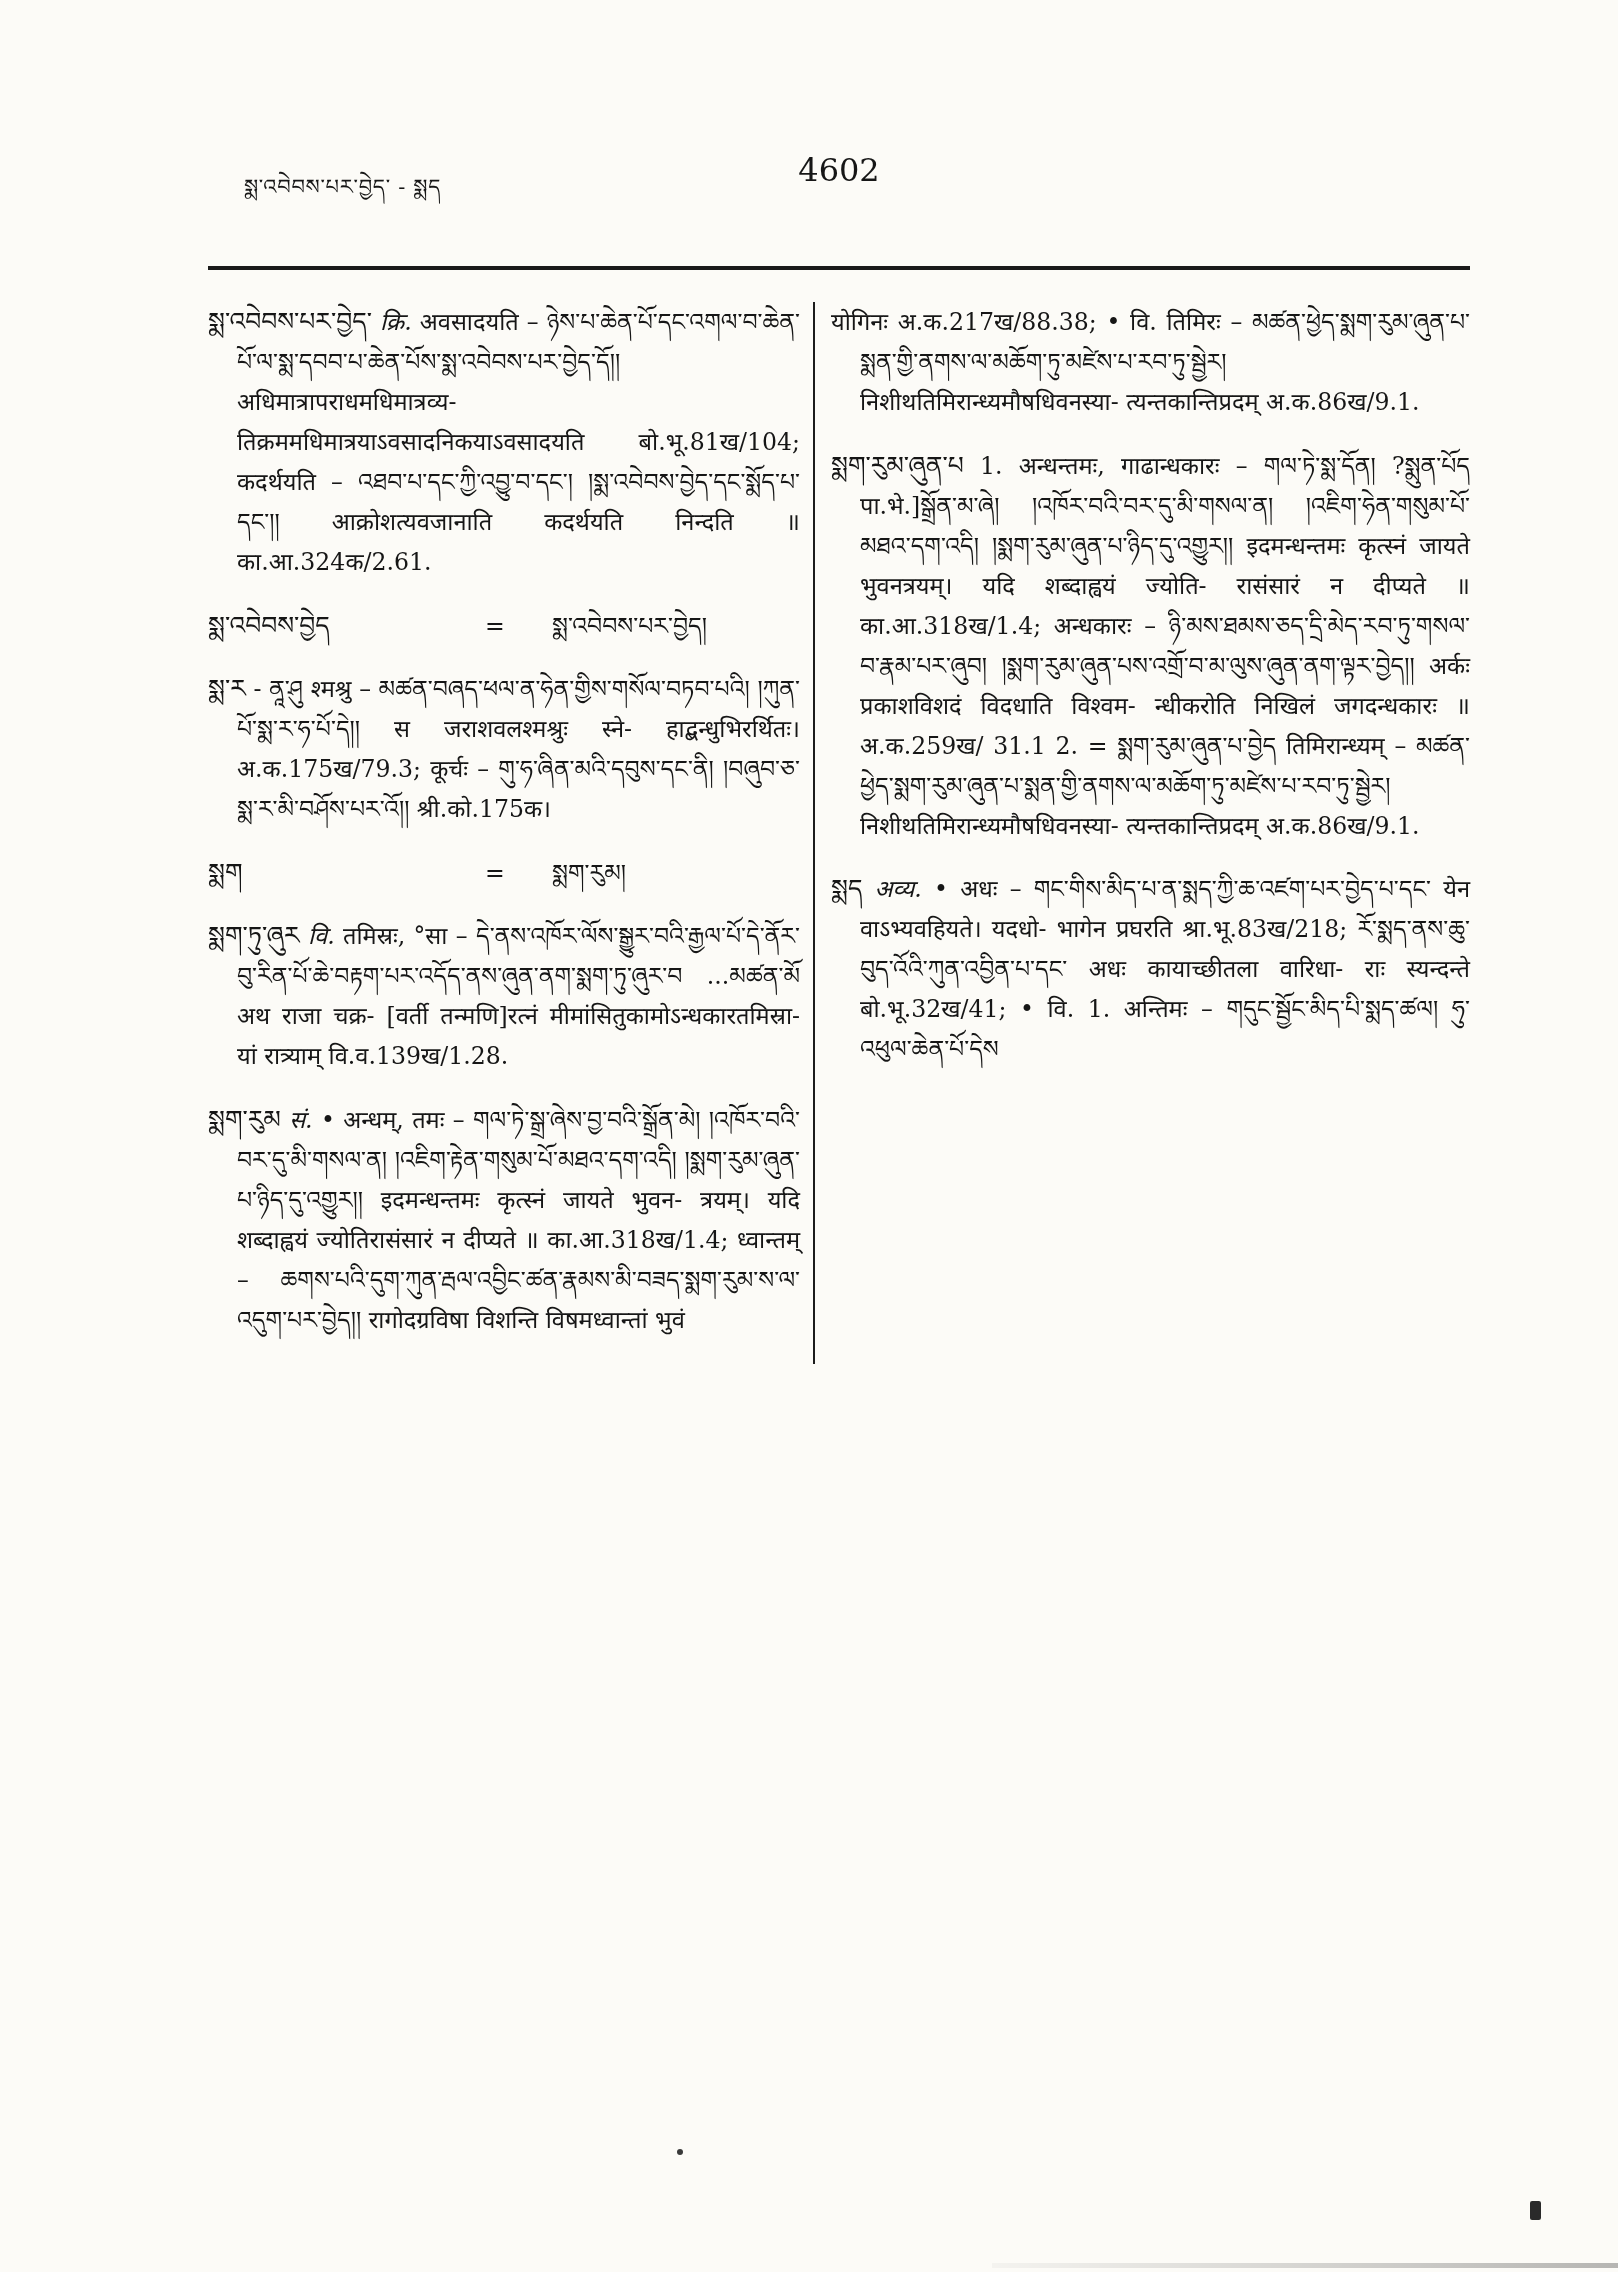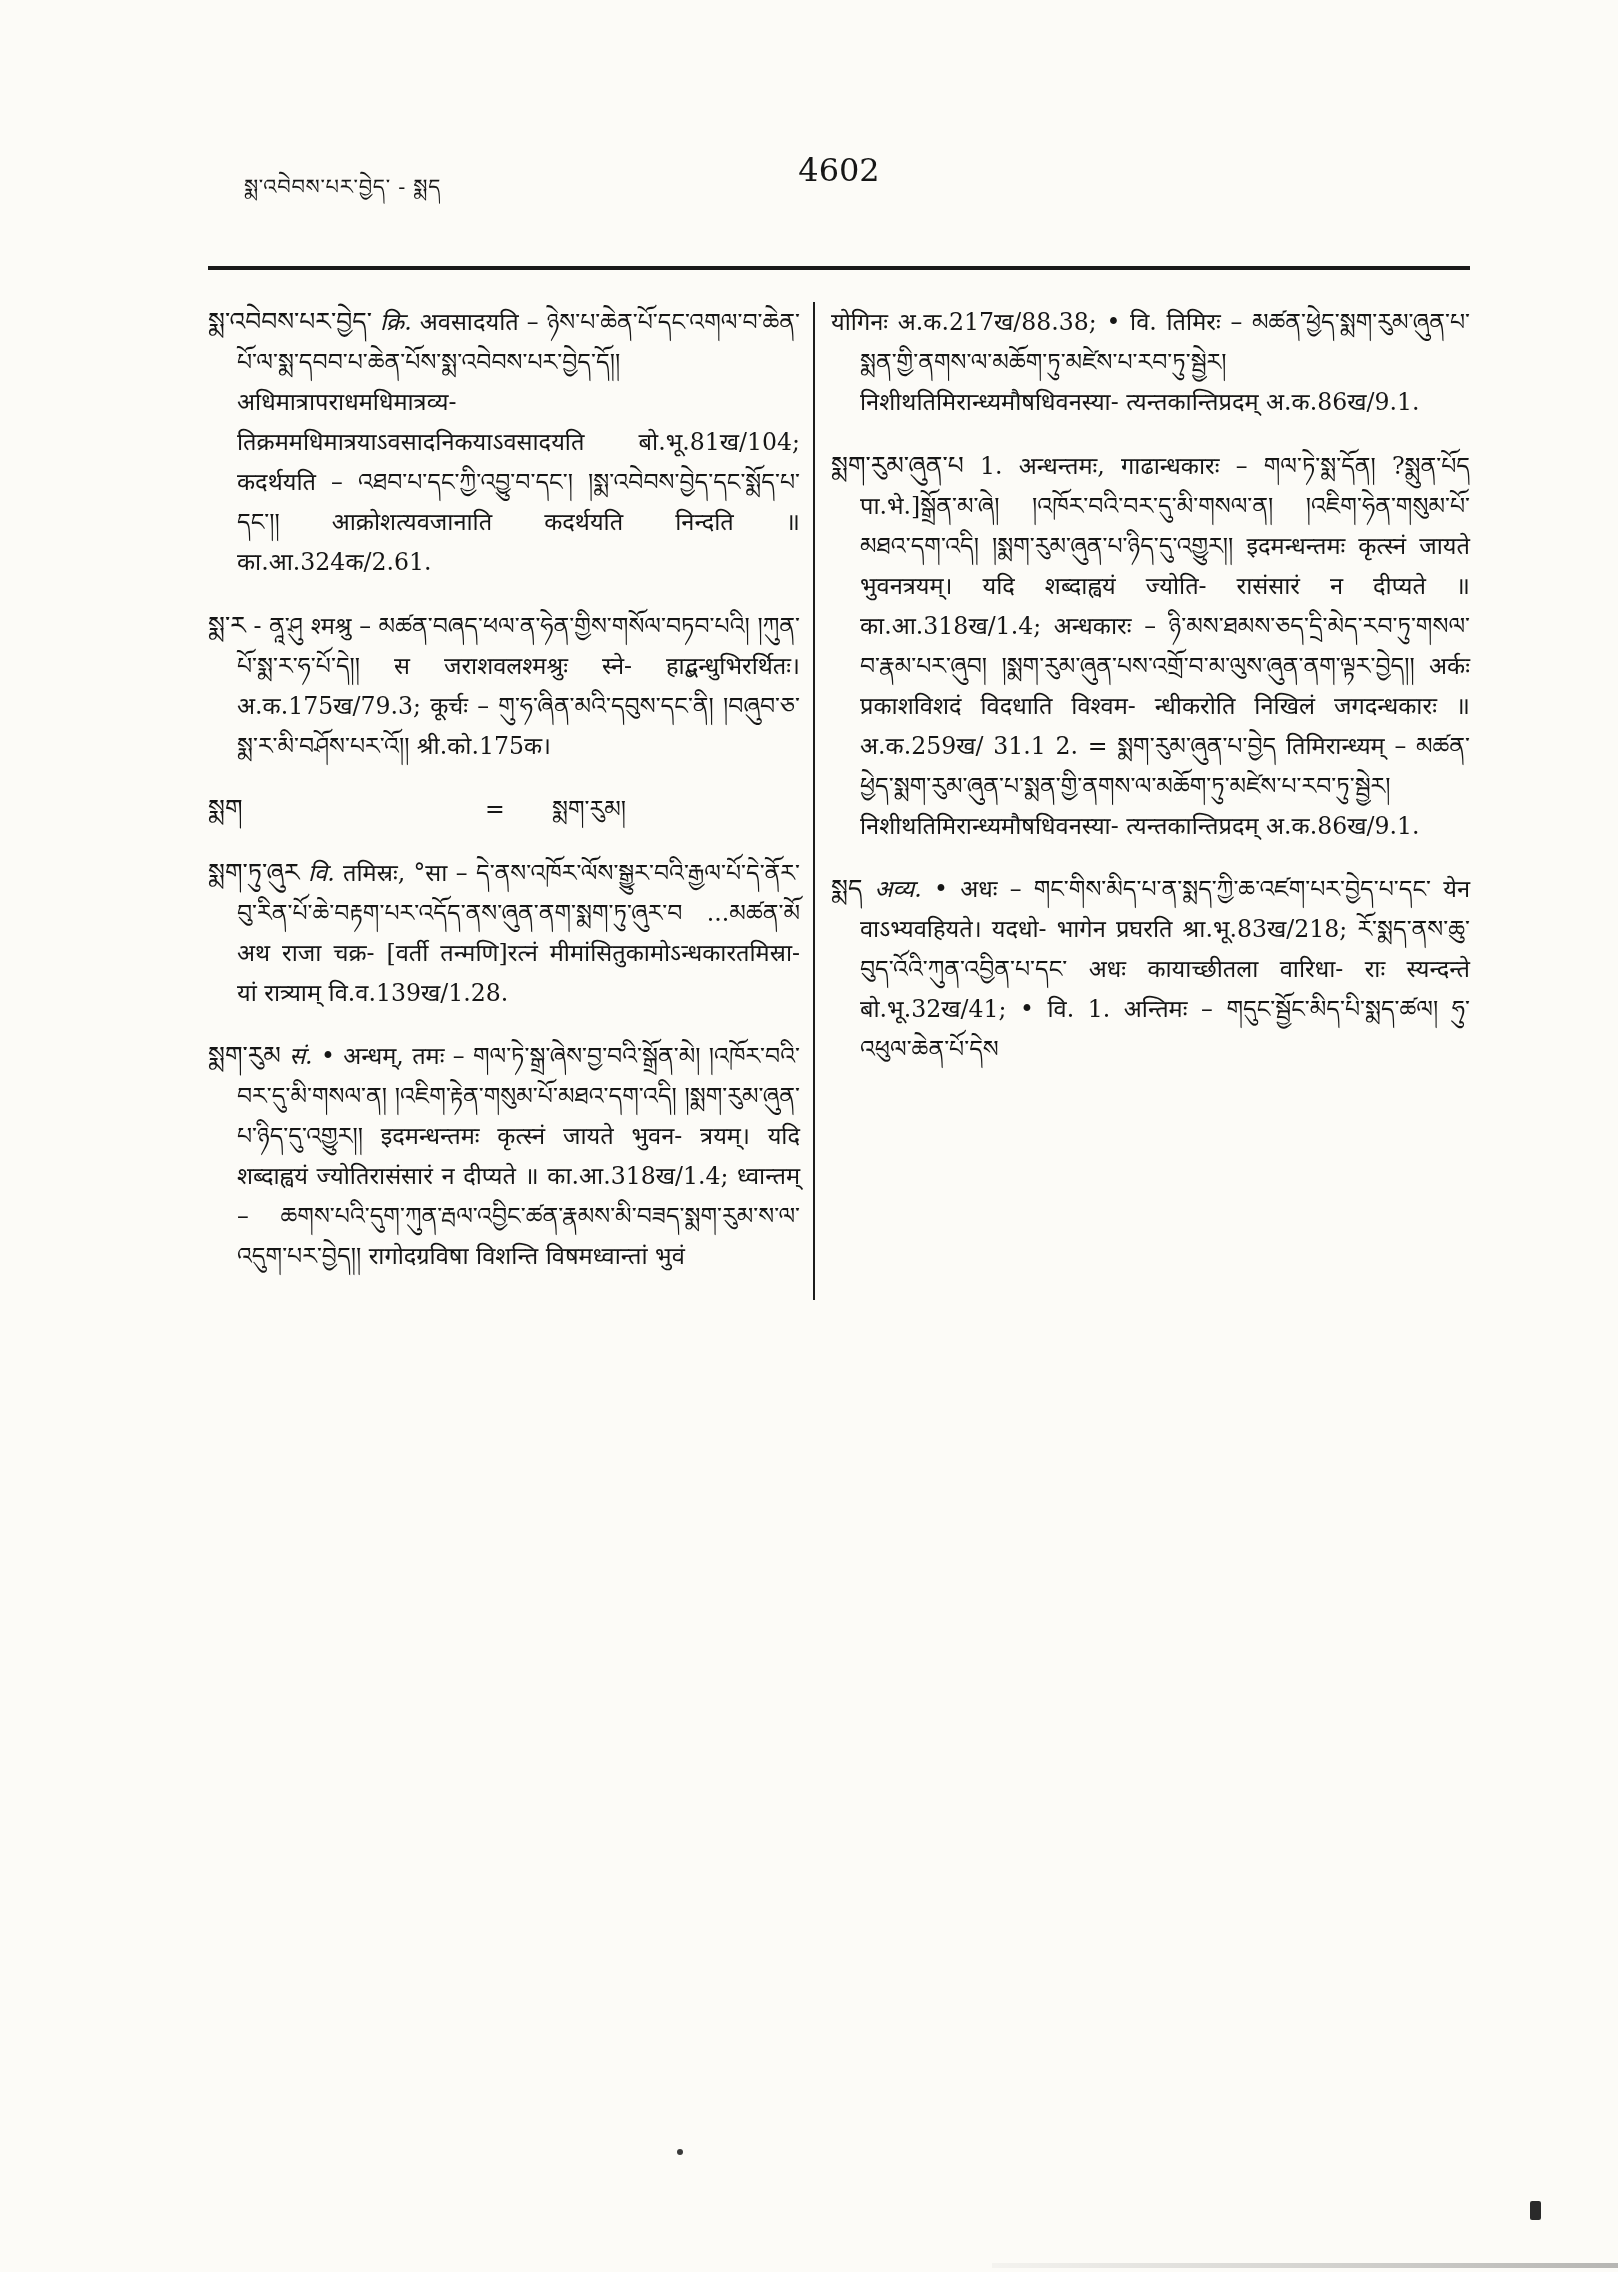--- a/index.html
+++ b/index.html
@@ -135,20 +135,21 @@
   </div>
 
   <div class="top-rule"></div>
 
   <div class="columns">
 
     <div class="col-left">
 
       <p class="entry"><span class="head">སྨ་འབེབས་པར་བྱེད་</span> <i class="pos">क्रि.</i> <span class="body">अवसादयति – ཉེས་པ་ཆེན་པོ་དང་འགལ་བ་ཆེན་པོ་ལ་སྨ་དབབ་པ་ཆེན་པོས་སྨ་འབེབས་པར་བྱེད་དོ།། अधिमात्रापराधमधिमात्रव्य- तिक्रममधिमात्रयाऽवसादनिकयाऽवसादयति बो.भू.81ख/104; कदर्थयति – འཐབ་པ་དང་ཀྱི་འབྱུ་བ་དང་། །སྨ་འབེབས་བྱེད་དང་སྨོད་པ་དང་།། आक्रोशत्यवजानाति कदर्थयति निन्दति ॥ का.आ.324क/2.61.</span></p>
 
+      <p class="entry eq-row"><span class="head eq-head">སྨ་འབེབས་བྱེད</span><span class="eq-sign">=</span><span class="body">སྨ་འབེབས་པར་བྱེད།</span></p>
 
       <p class="entry"><span class="head">སྨ་ར</span> <i class="pos"></i> <span class="body">- ནཱ་ཤུ श्मश्रु – མཚན་བཞད་ཕལ་ན་ཧེན་གྱིས་གསོལ་བཏབ་པའི། །ཀུན་པོ་སྨ་ར་ཧ་པོ་དེ།། स जराशवलश्मश्रुः स्ने- हाद्बन्धुभिरर्थितः। अ.क.175ख/79.3; कूर्चः – གུ་ཧ་ཞིན་མའི་དབུས་དང་ནི། །བཞུབ་ཅ་སྨ་ར་མི་བཤོས་པར་འོ།། श्री.को.175क।</span></p>
 
       <p class="entry eq-row"><span class="head eq-head">སྨག</span><span class="eq-sign">=</span><span class="body">སྨག་རུམ།</span></p>
 
       <p class="entry"><span class="head">སྨག་ཏུ་ཞུར</span> <i class="pos">वि.</i> <span class="body">तमिस्रः, °सा – དེ་ནས་འཁོར་ལོས་སྒྱུར་བའི་རྒྱལ་པོ་དེ་ནོར་བུ་རིན་པོ་ཆེ་བརྟག་པར་འདོད་ནས་ཞུན་ནག་སྨག་ཏུ་ཞུར་བ ...མཚན་མོ अथ राजा चक्र- [वर्ती तन्मणि]रत्नं मीमांसितुकामोऽन्धकारतमिस्रा- यां रात्र्याम् वि.व.139ख/1.28.</span></p>
 
 
       <p class="entry"><span class="head">སྨག་རུམ</span> <i class="pos">सं.</i> <span class="body">• अन्धम्, तमः – གལ་ཏེ་སྒྲ་ཞེས་བྱ་བའི་སྒྲོན་མེ། །འཁོར་བའི་བར་དུ་མི་གསལ་ན། །འཇིག་རྟེན་གསུམ་པོ་མཐའ་དག་འདི། །སྨག་རུམ་ཞུན་པ་ཉིད་དུ་འགྱུར།། इदमन्धन्तमः कृत्स्नं जायते भुवन- त्रयम्। यदि शब्दाह्वयं ज्योतिरासंसारं न दीप्यते ॥ का.आ.318ख/1.4; ध्वान्तम् – ཆགས་པའི་དུག་ཀུན་རྦལ་འབྱིང་ཚན་རྣམས་མི་བཟད་སྨག་རུམ་ས་ལ་འདུག་པར་བྱེད།། रागोदग्रविषा विशन्ति विषमध्वान्तां भुवं</span></p>
 

